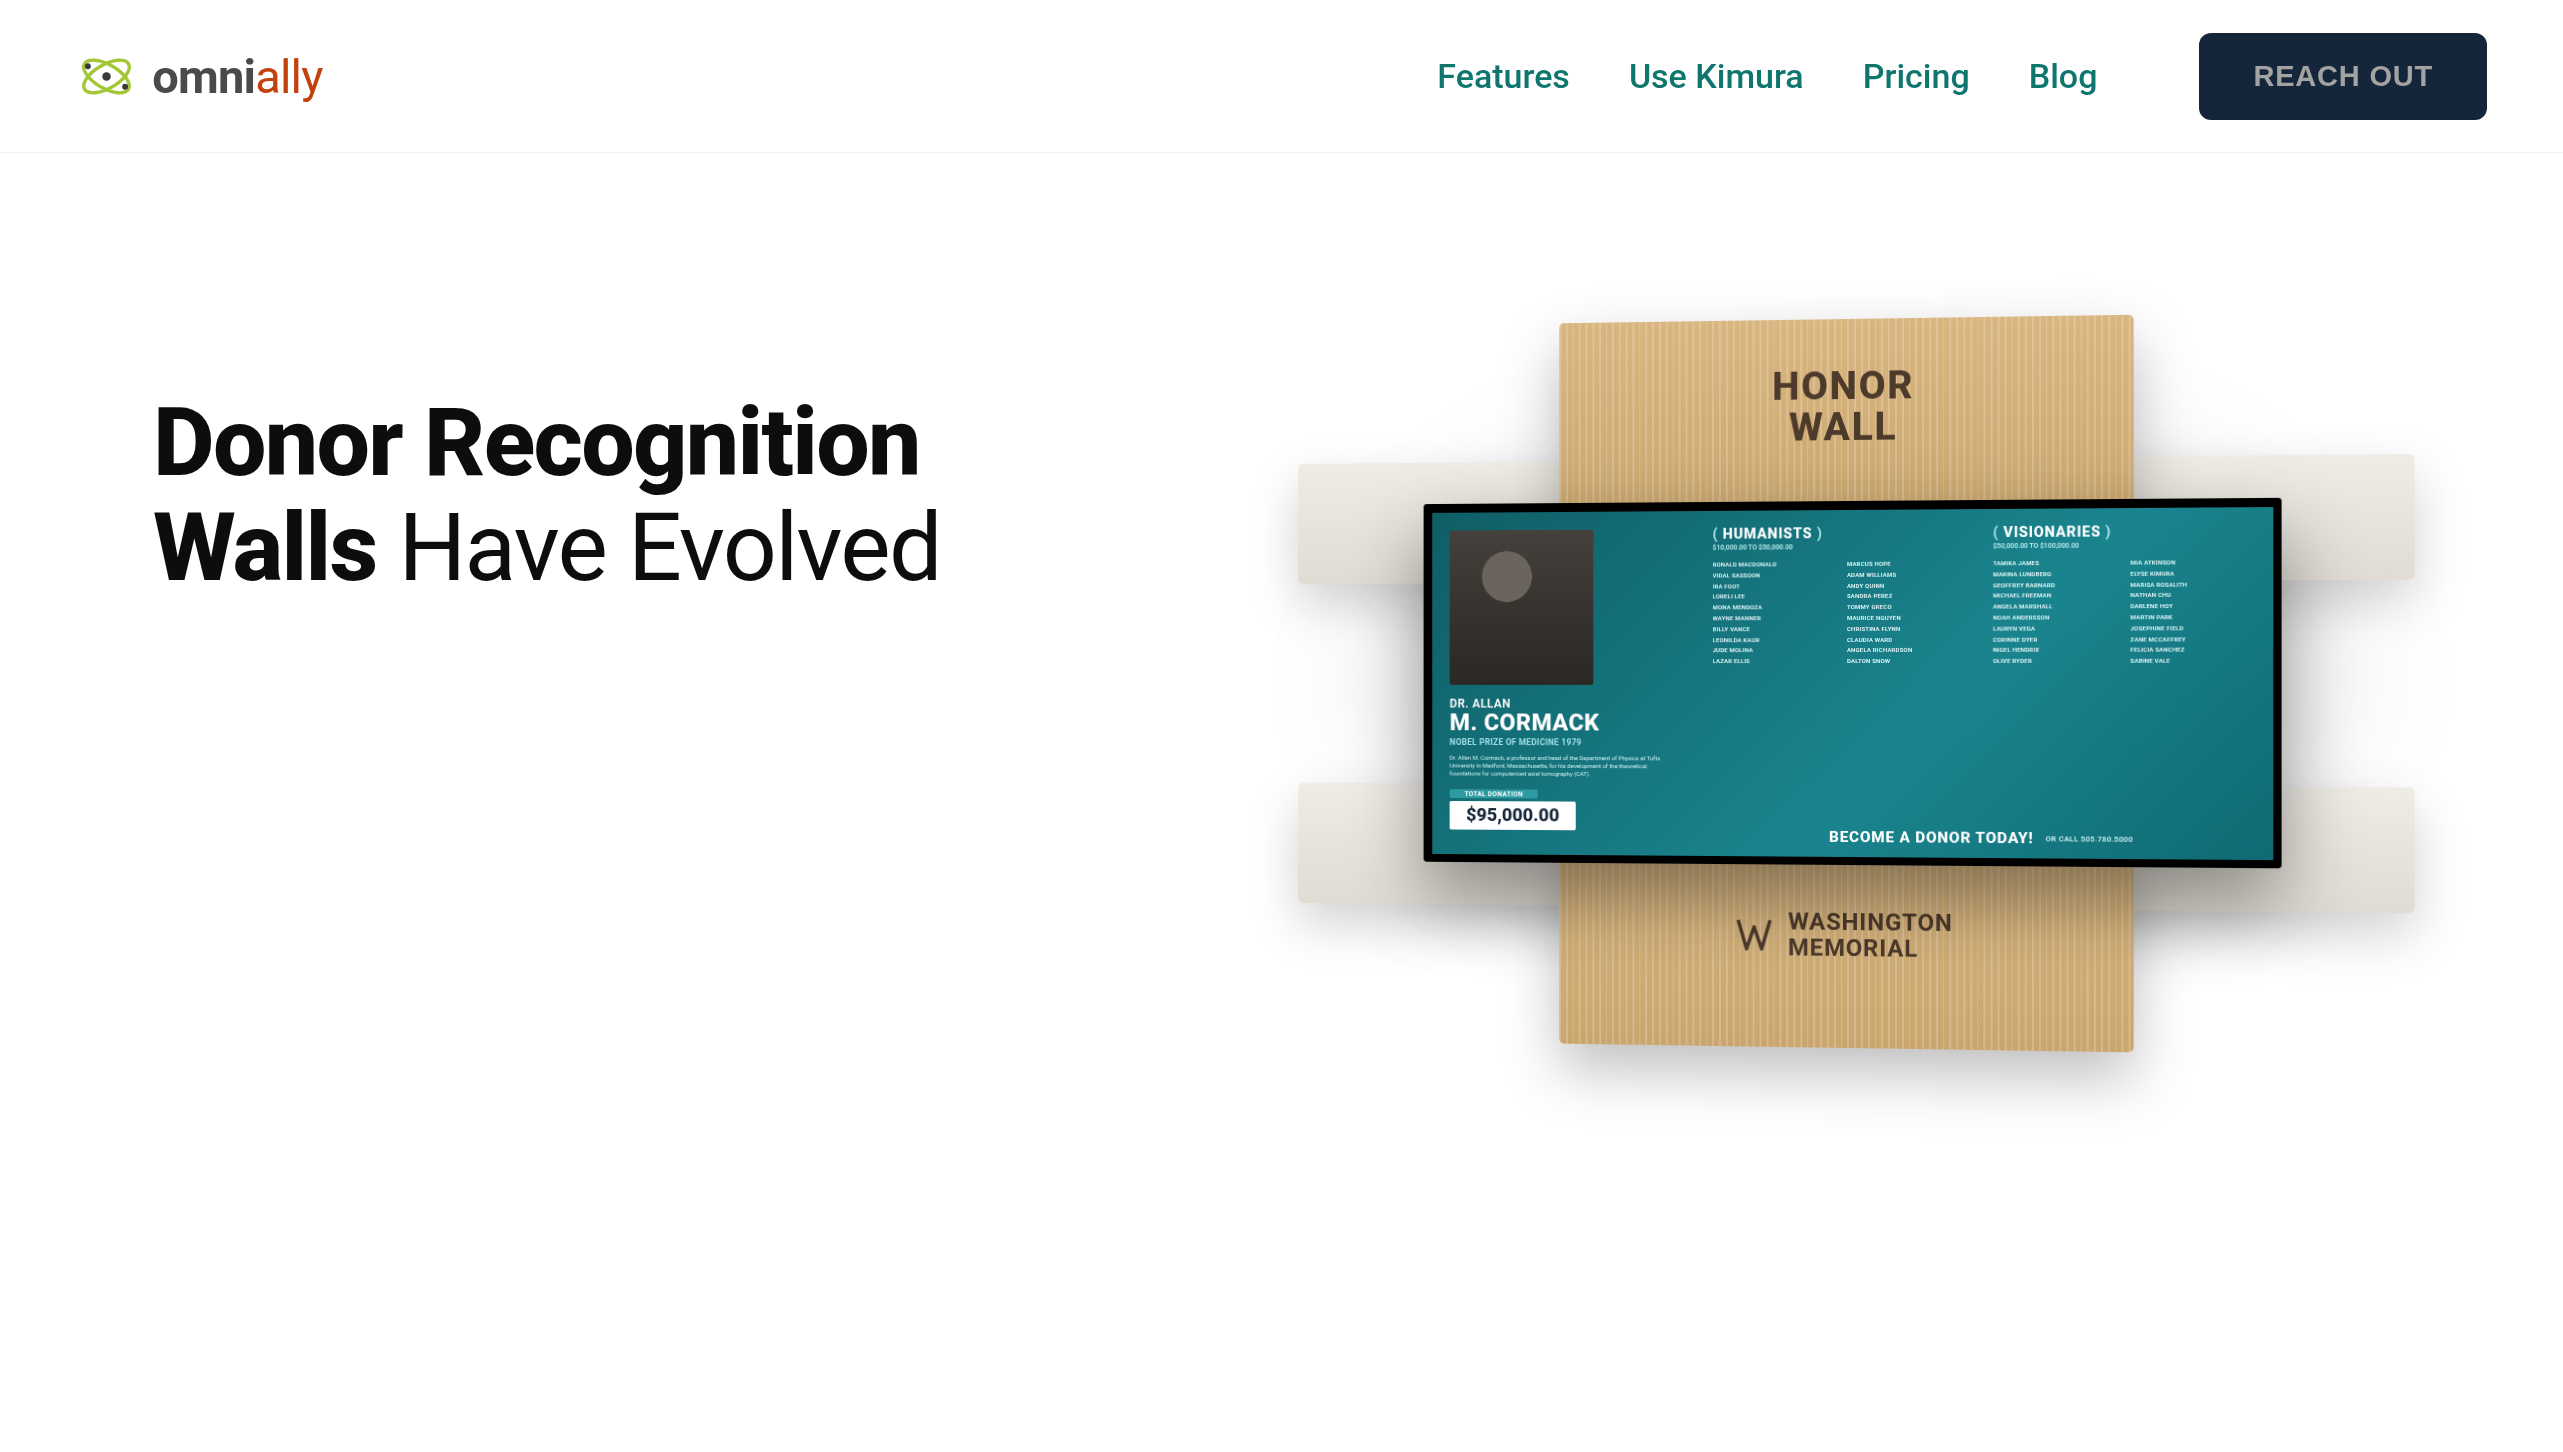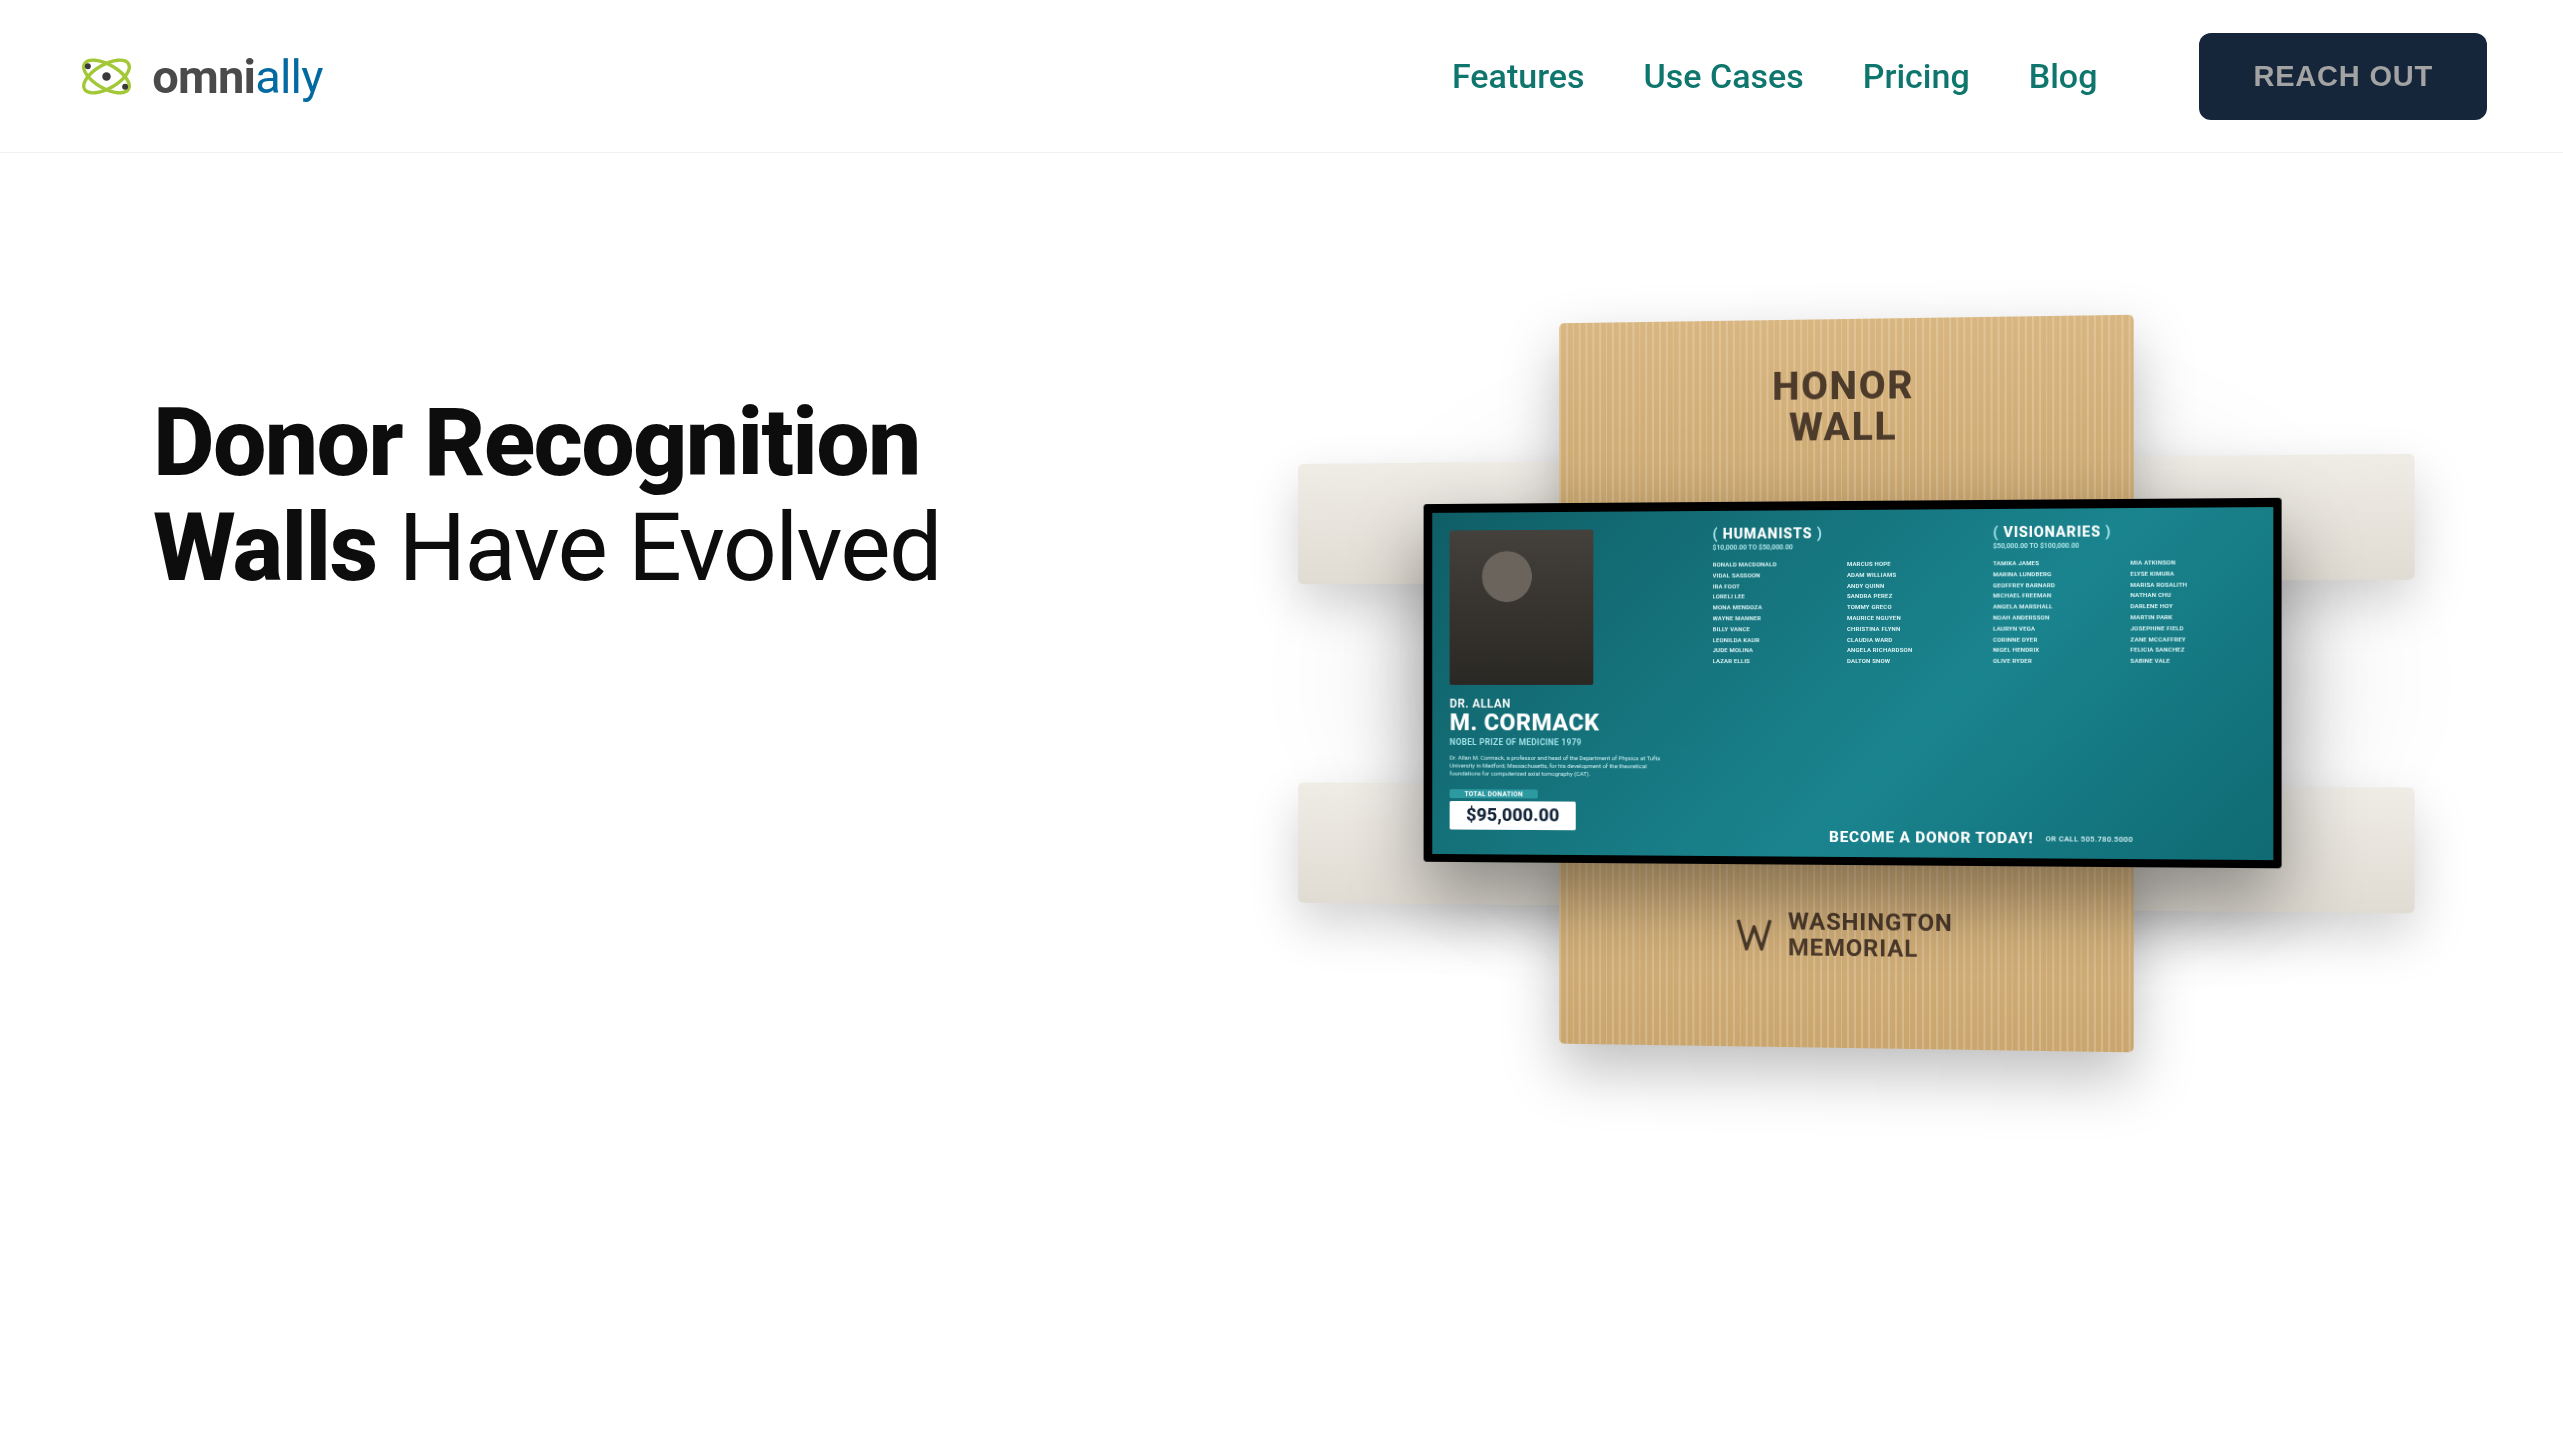--- a/index.html
+++ b/index.html
@@ -27,21 +27,21 @@
     align-items: center;
     gap: 15.3px;
   }
   .logo-text {
     font-size: 47px;
     font-weight: 400;
     color: #4a4a4a;
     letter-spacing: -0.8px;
   }
   .logo-text .bold { font-weight: 700; }
-  .logo-text .green { color: #0369a1; font-weight: 400; }
+  .logo-text .green { color: #c2410c; font-weight: 400; }
   .nav {
     display: flex;
     align-items: center;
     gap: 59px;
   }
   .nav a {
     font-size: 34px;
     font-weight: 500;
     color: #0f766e;
     text-decoration: none;
@@ -230,21 +230,21 @@
       <circle cx="36" cy="36" r="5" fill="#3a3a3a"></circle>
       <circle cx="14" cy="24" r="3.5" fill="#3a3a3a"></circle>
       <circle cx="58" cy="48" r="3.5" fill="#3a3a3a"></circle>
     </svg>
     <span class="logo-text">
       <span class="bold">omni</span><span class="green">ally</span>
     </span>
   </div>
   <nav class="nav">
     <a>Features</a>
-    <a>Use Cases</a>
+    <a>Use Kimura</a>
     <a>Pricing</a>
     <a>Blog</a>
     <button class="reach-out">REACH OUT</button>
   </nav>
 </header>
 
 <section class="hero">
   <div class="hero-left">
     <h1 class="hero-title">
       <span class="heavy">Donor Recognition Walls</span><span> Have Evolved</span>

